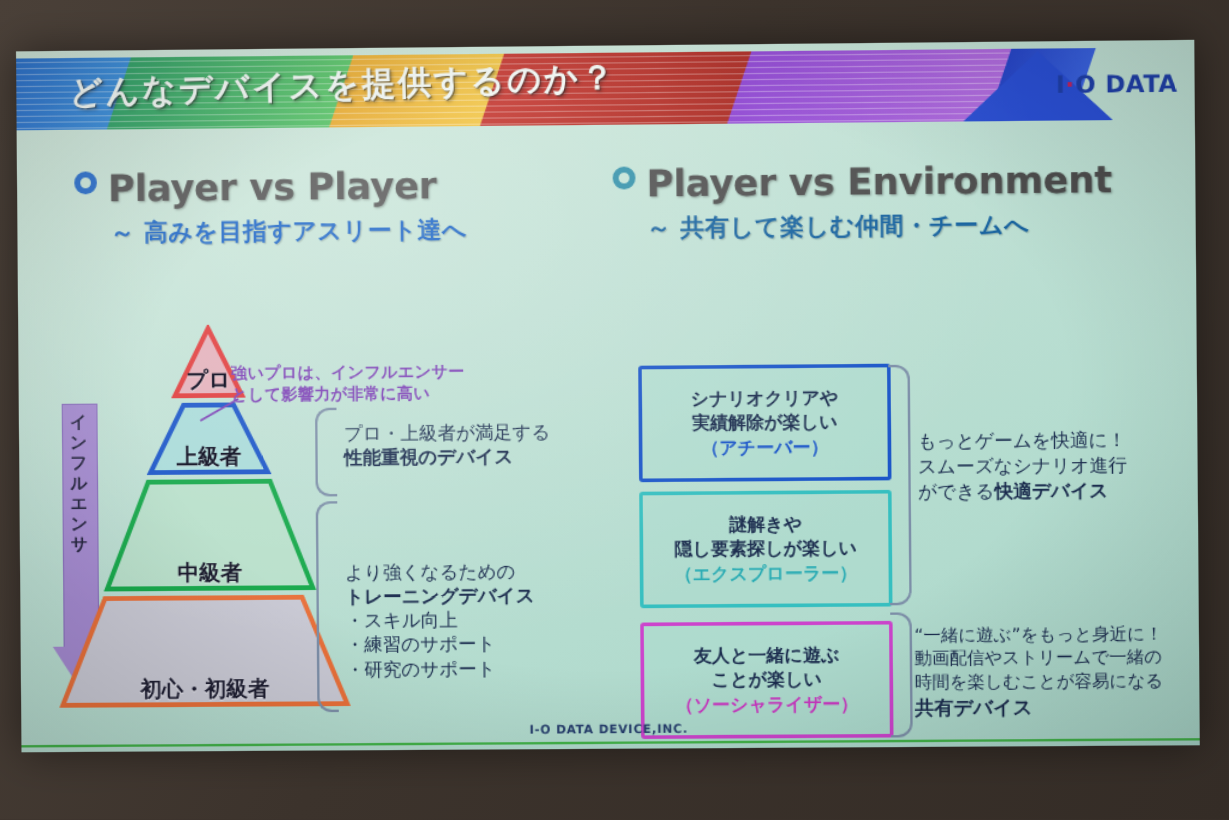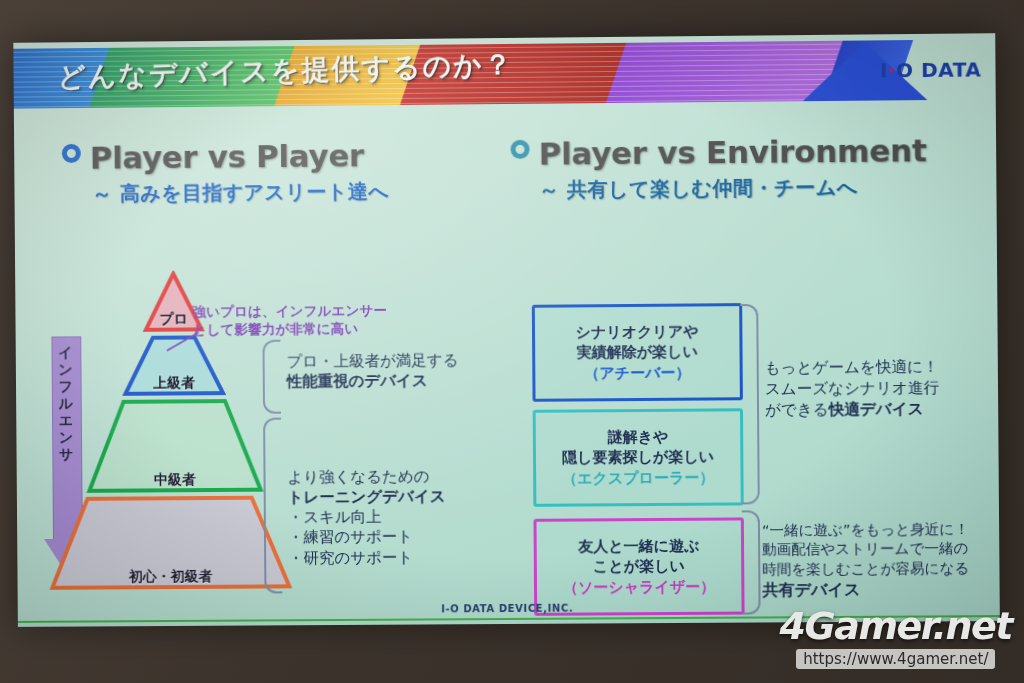--- a/index.html
+++ b/index.html
@@ -57,21 +57,21 @@
     background:#a48ad0;border:1px solid #8b72bd;}
   .arrow-head{position:absolute;left:-3px;top:203px;width:0;height:0;
     border-left:23px solid transparent;border-right:23px solid transparent;
     border-top:36px solid #a48ad0;}
   .arrow-txt{position:absolute;left:8px;top:8px;width:24px;font-size:14px;
     font-weight:bold;color:#20203a;line-height:1.22;text-align:center;}
 
   
   #pyr{position:absolute;left:46px;top:230px;width:230px;height:325px;}
   .lay{position:absolute;left:0;display:flex;align-items:flex-end;justify-content:center;}
-  .lay span{position:relative;z-index:3;font-size:14px;font-weight:bold;color:#1c1c2e;
+  .lay span{position:relative;z-index:3;font-size:18px;font-weight:bold;color:#1c1c2e;
     padding-bottom:4px;text-shadow:0 1px 1px rgba(255,255,255,.5);}
   .shape{position:absolute;inset:0;}
 
   
   .brace{position:absolute;border:2px solid #7d8fa8;border-right:none;
     border-radius:12px 0 0 12px;}
   .brace-r{position:absolute;border:2px solid #7d8fa8;border-left:none;
     border-radius:0 12px 12px 0;}
 
   .ltxt{position:absolute;color:#1b2c4e;font-weight:bold;line-height:1.30;}
@@ -245,18 +245,14 @@
       <div style="font-size:16px;"><b>共有デバイス</b></div>
     </div>
 
     <div id="footer">I-O DATA DEVICE,INC.</div>
     <div id="greenline"></div>
 
     <div class="slide-glare"></div>
     <div class="vig"></div>
   </div>
 
-  <div id="wm">
-    <div class="big">4Gamer.net</div>
-    <div class="url">https://www.4gamer.net/</div>
-  </div>
 
 </div>
 
 </body></html>

